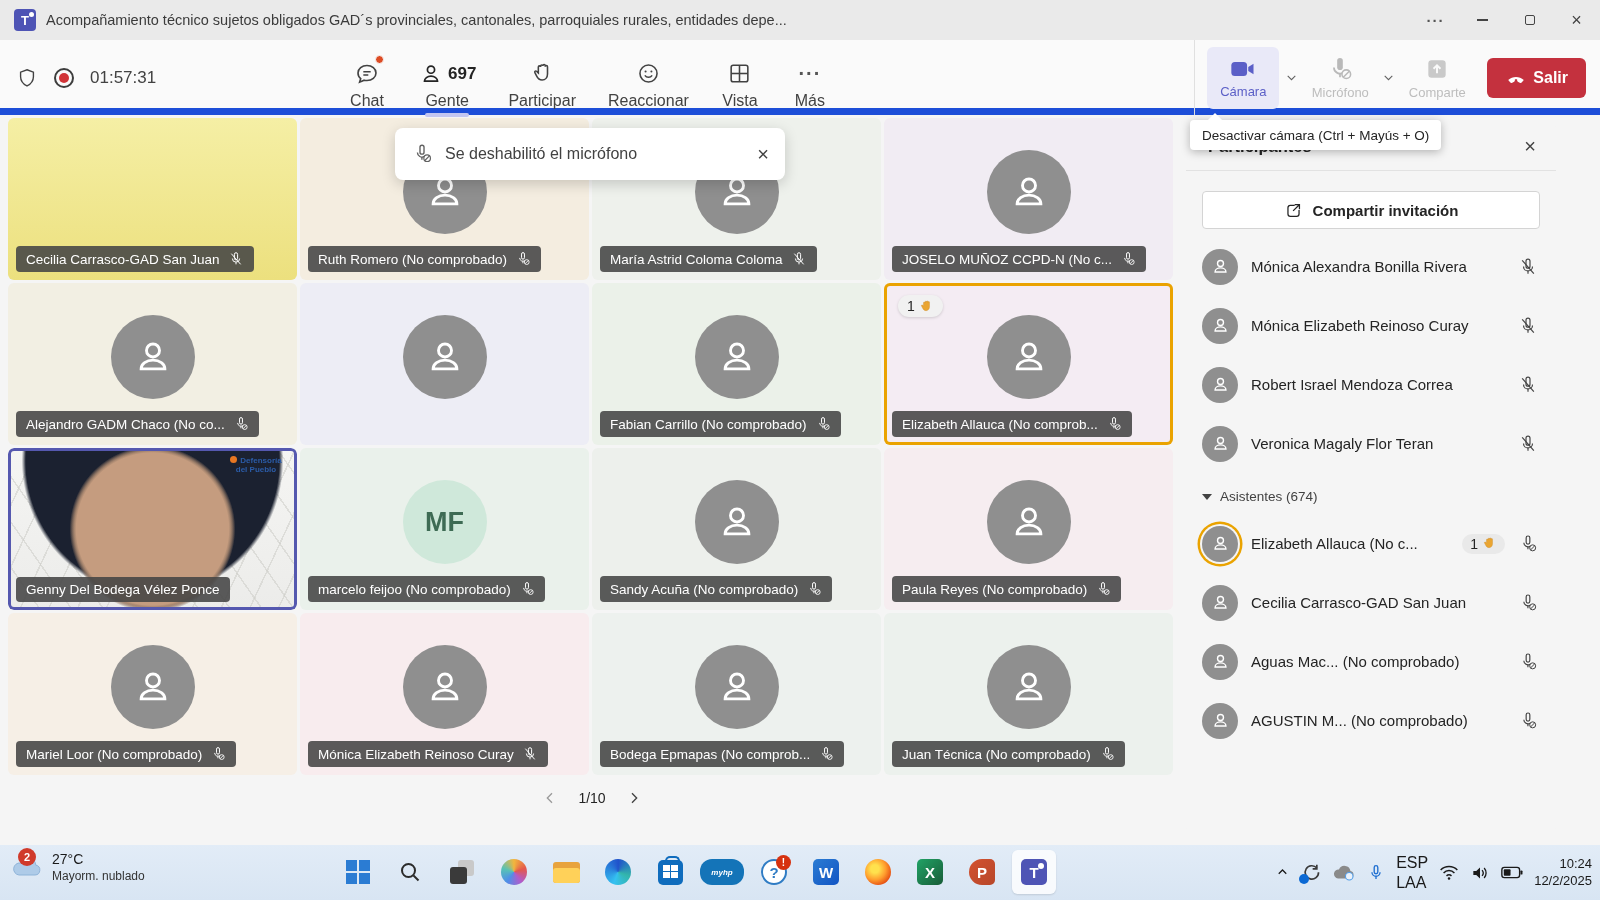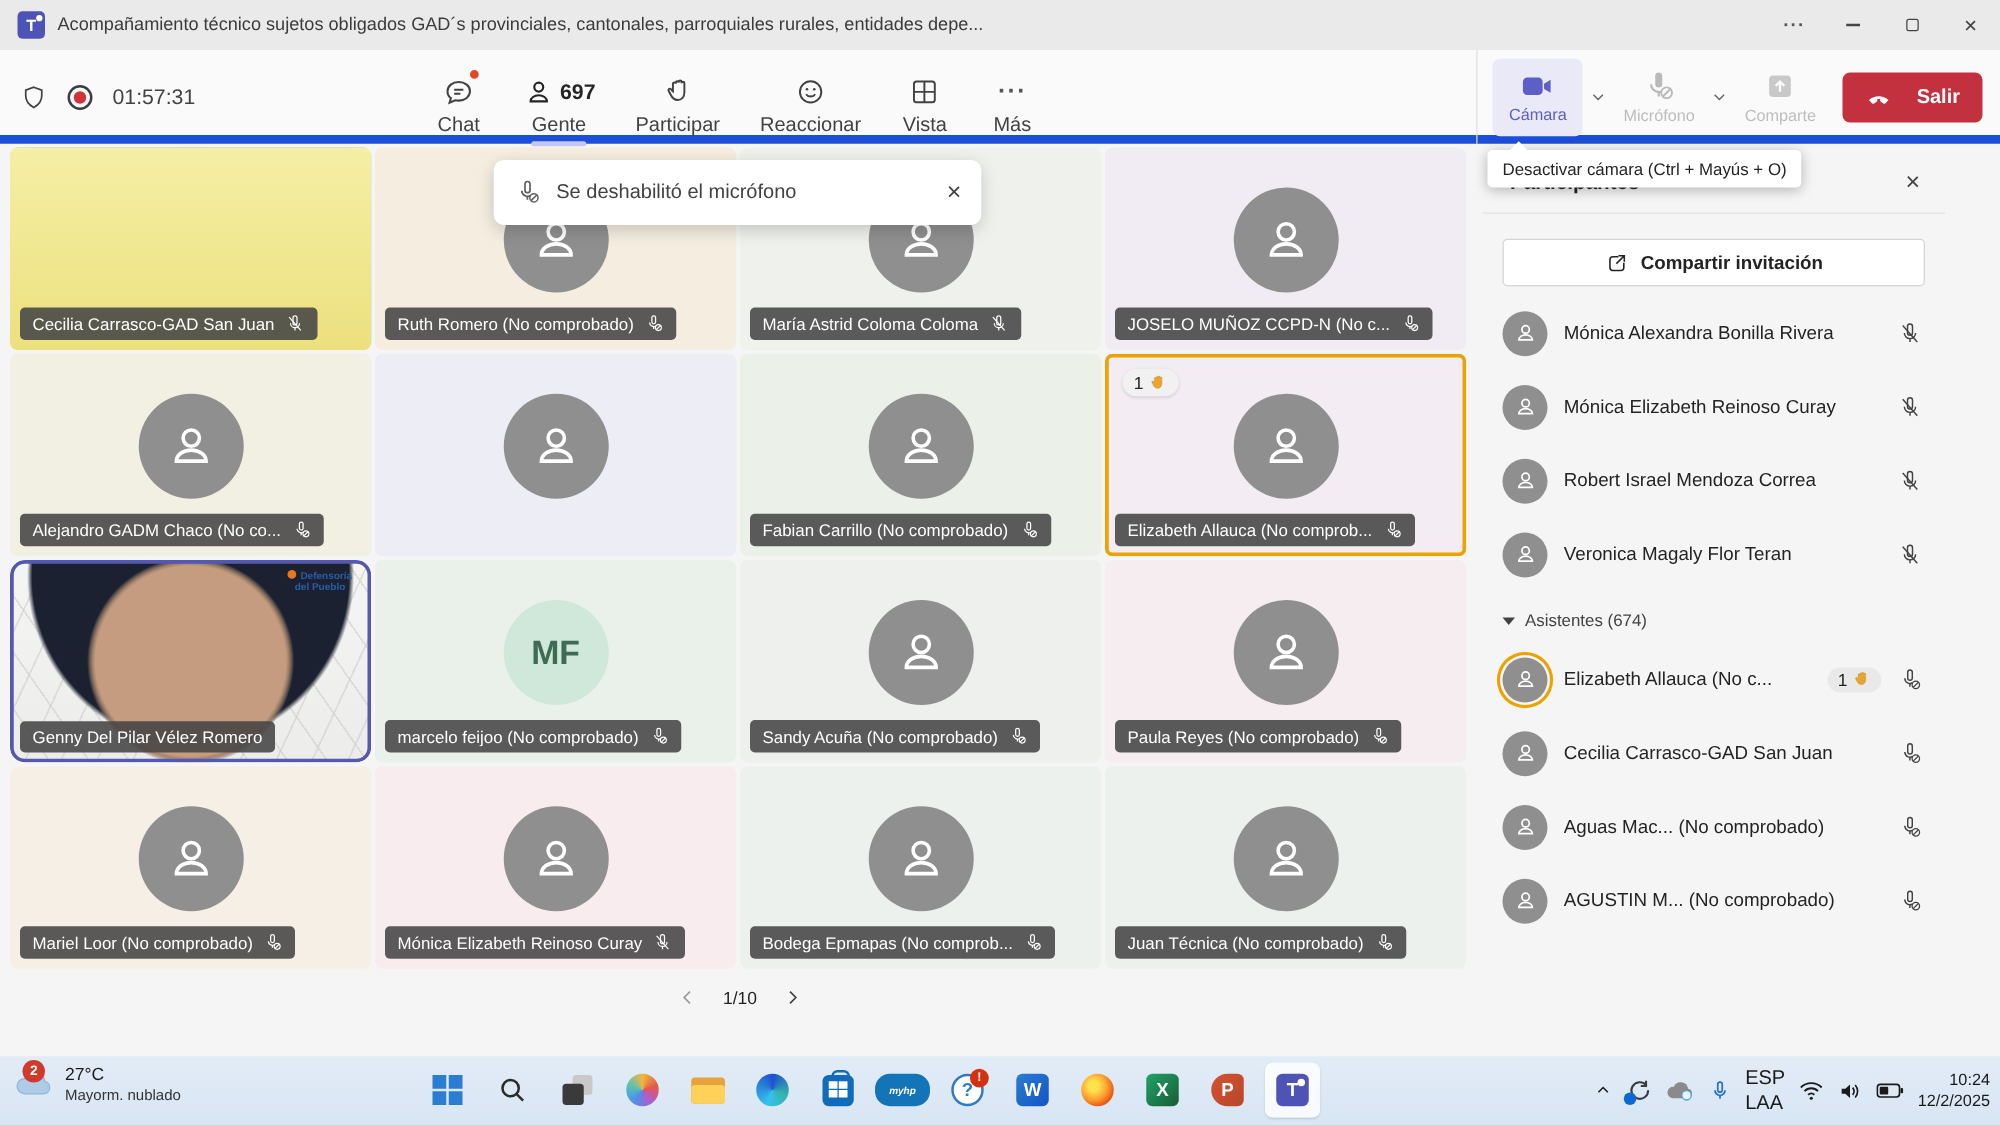--- a/index.html
+++ b/index.html
@@ -32,21 +32,21 @@
   .tab .ndot { position:absolute; top:10px; right:calc(50% - 17px); width:9px; height:9px; border-radius:50%; background:#dd4b24; border:1.5px solid #fafafa; }
   .tab.active .underline { position:absolute; bottom:3px; left:calc(50% - 22px); width:44px; height:4px; border-radius:3px; background:#c3c6f1; }
   .tb-rightgrp { position:absolute; right:14px; top:0; height:75px; display:flex; align-items:center; gap:4px; border-left:1px solid #e0e0e0; padding-left:12px; }
   .ctrlbtn { display:flex; flex-direction:column; align-items:center; justify-content:center; gap:3px; width:72px; height:62px; border-radius:6px; cursor:pointer; }
   .ctrlbtn .clabel { font-size:13px; }
   .cam-on { background:#e9e9f8; color:#5b5fc7; }
   .cam-on .clabel { color:#5b5fc7; }
   .disabledbtn { color:#b9b9b9; }
   .disabledbtn .clabel { color:#bdbdbd; }
   .chev { color:#616161; padding:0 2px; cursor:pointer; }
-  .leave-btn { margin-left:10px; height:40px; padding:0 18px; border-radius:6px; background:#c4313e; color:#fff; display:flex; align-items:center; gap:19px; cursor:pointer; }
+  .leave-btn { margin-left:10px; height:40px; padding:0 18px; border-radius:6px; background:#c4313e; color:#fff; display:flex; align-items:center; gap:6px; cursor:pointer; }
   .leave-btn .llabel { font-size:16px; font-weight:700; }
 
   
   .grid-area { position:absolute; left:8px; top:118px; width:1168px; height:727px; }
   .video-grid { display:grid; grid-template-columns:repeat(4, 289px); grid-auto-rows:162px; gap:3px; }
   .tile { position:relative; border-radius:6px; overflow:hidden; display:flex; align-items:center; justify-content:center; cursor:pointer; }
   .t-avatar { width:84px; height:84px; border-radius:50%; background:#8f8f8f; display:flex; align-items:center; justify-content:center; margin-bottom:14px; }
   .t-initials { width:84px; height:84px; border-radius:50%; background:#cfe8da; color:#3e6b54; font-size:27px; font-weight:700; display:flex; align-items:center; justify-content:center; margin-bottom:14px; }
   .nameplate { position:absolute; left:8px; bottom:8px; max-width:calc(100% - 16px); background:rgba(68,68,68,0.88); color:#fff; border-radius:4px; padding:5px 10px; display:flex; align-items:center; gap:8px; font-size:13.5px; white-space:nowrap; }
   .nameplate .np-name { overflow:hidden; text-overflow:ellipsis; }
@@ -67,21 +67,21 @@
     background-repeat:no-repeat; }
   .scene-genny { background-image:
       radial-gradient(circle, #c59c7f 0 46%, rgba(0,0,0,0) 50%),
       radial-gradient(circle, #5f5148 0 47%, rgba(0,0,0,0) 50%),
       radial-gradient(ellipse at 50% 8%, #1b2130 0 62%, rgba(0,0,0,0) 64%),
       repeating-linear-gradient(115deg, rgba(205,205,200,.55) 0 1.5px, rgba(0,0,0,0) 1.5px 26px),
       repeating-linear-gradient(55deg, rgba(205,205,200,.55) 0 1.5px, rgba(0,0,0,0) 1.5px 26px),
       linear-gradient(#f5f5f3,#ececea) !important;
     background-size:48px 48px, 62px 62px, 240px 160px, 100% 100%, 100% 100%, 100% 100%;
     background-position:50% 30px, 50% 14px, 50% 72px, 0 0, 0 0, 0 0;
-    background-repeat:no-repeat;border-radius:12px; }
+    background-repeat:no-repeat; }
 
   .pagination { position:absolute; left:0; top:672px; width:100%; display:flex; align-items:center; justify-content:center; gap:20px; color:#616161; }
   .pg-label { font-size:14px; color:#242424; }
   .pg-btn { cursor:pointer; display:flex; }
 
   
   .toast { position:absolute; left:395px; top:128px; width:390px; height:52px; background:#fff; border-radius:8px; box-shadow:0 4px 14px rgba(0,0,0,.18); display:flex; align-items:center; padding:0 16px; gap:12px; z-index:40; }
   .toast .toast-text { flex:1; font-size:16px; color:#424242; }
   .toast .toast-x { font-size:20px; color:#424242; cursor:pointer; }
 
@@ -448,21 +448,21 @@
             <line x1="15.1" y1="19.1" x2="20.1" y2="14.1" stroke="currentColor" stroke-width="1.3"></line>
           </svg>
     </div>
   </div>
 
   <div class="tile scene-genny" style="background: rgb(243, 243, 241); box-shadow: rgb(85, 88, 175) 0px 0px 0px 3px inset;">
 
     <div class="tile-logo">Defensoría del Pueblo</div>
 
     <div class="nameplate">
-      <span class="np-name">Genny Del Pilar Vélez Romero</span>
+      <span class="np-name">Genny Del Bodega Vélez Ponce</span>
 
     </div>
   </div>
 
   <div class="tile" style="background: rgb(234, 241, 235);">
 
     <div class="t-initials">MF</div>
     <div class="nameplate">
       <span class="np-name">marcelo feijoo (No comprobado)</span>
 

